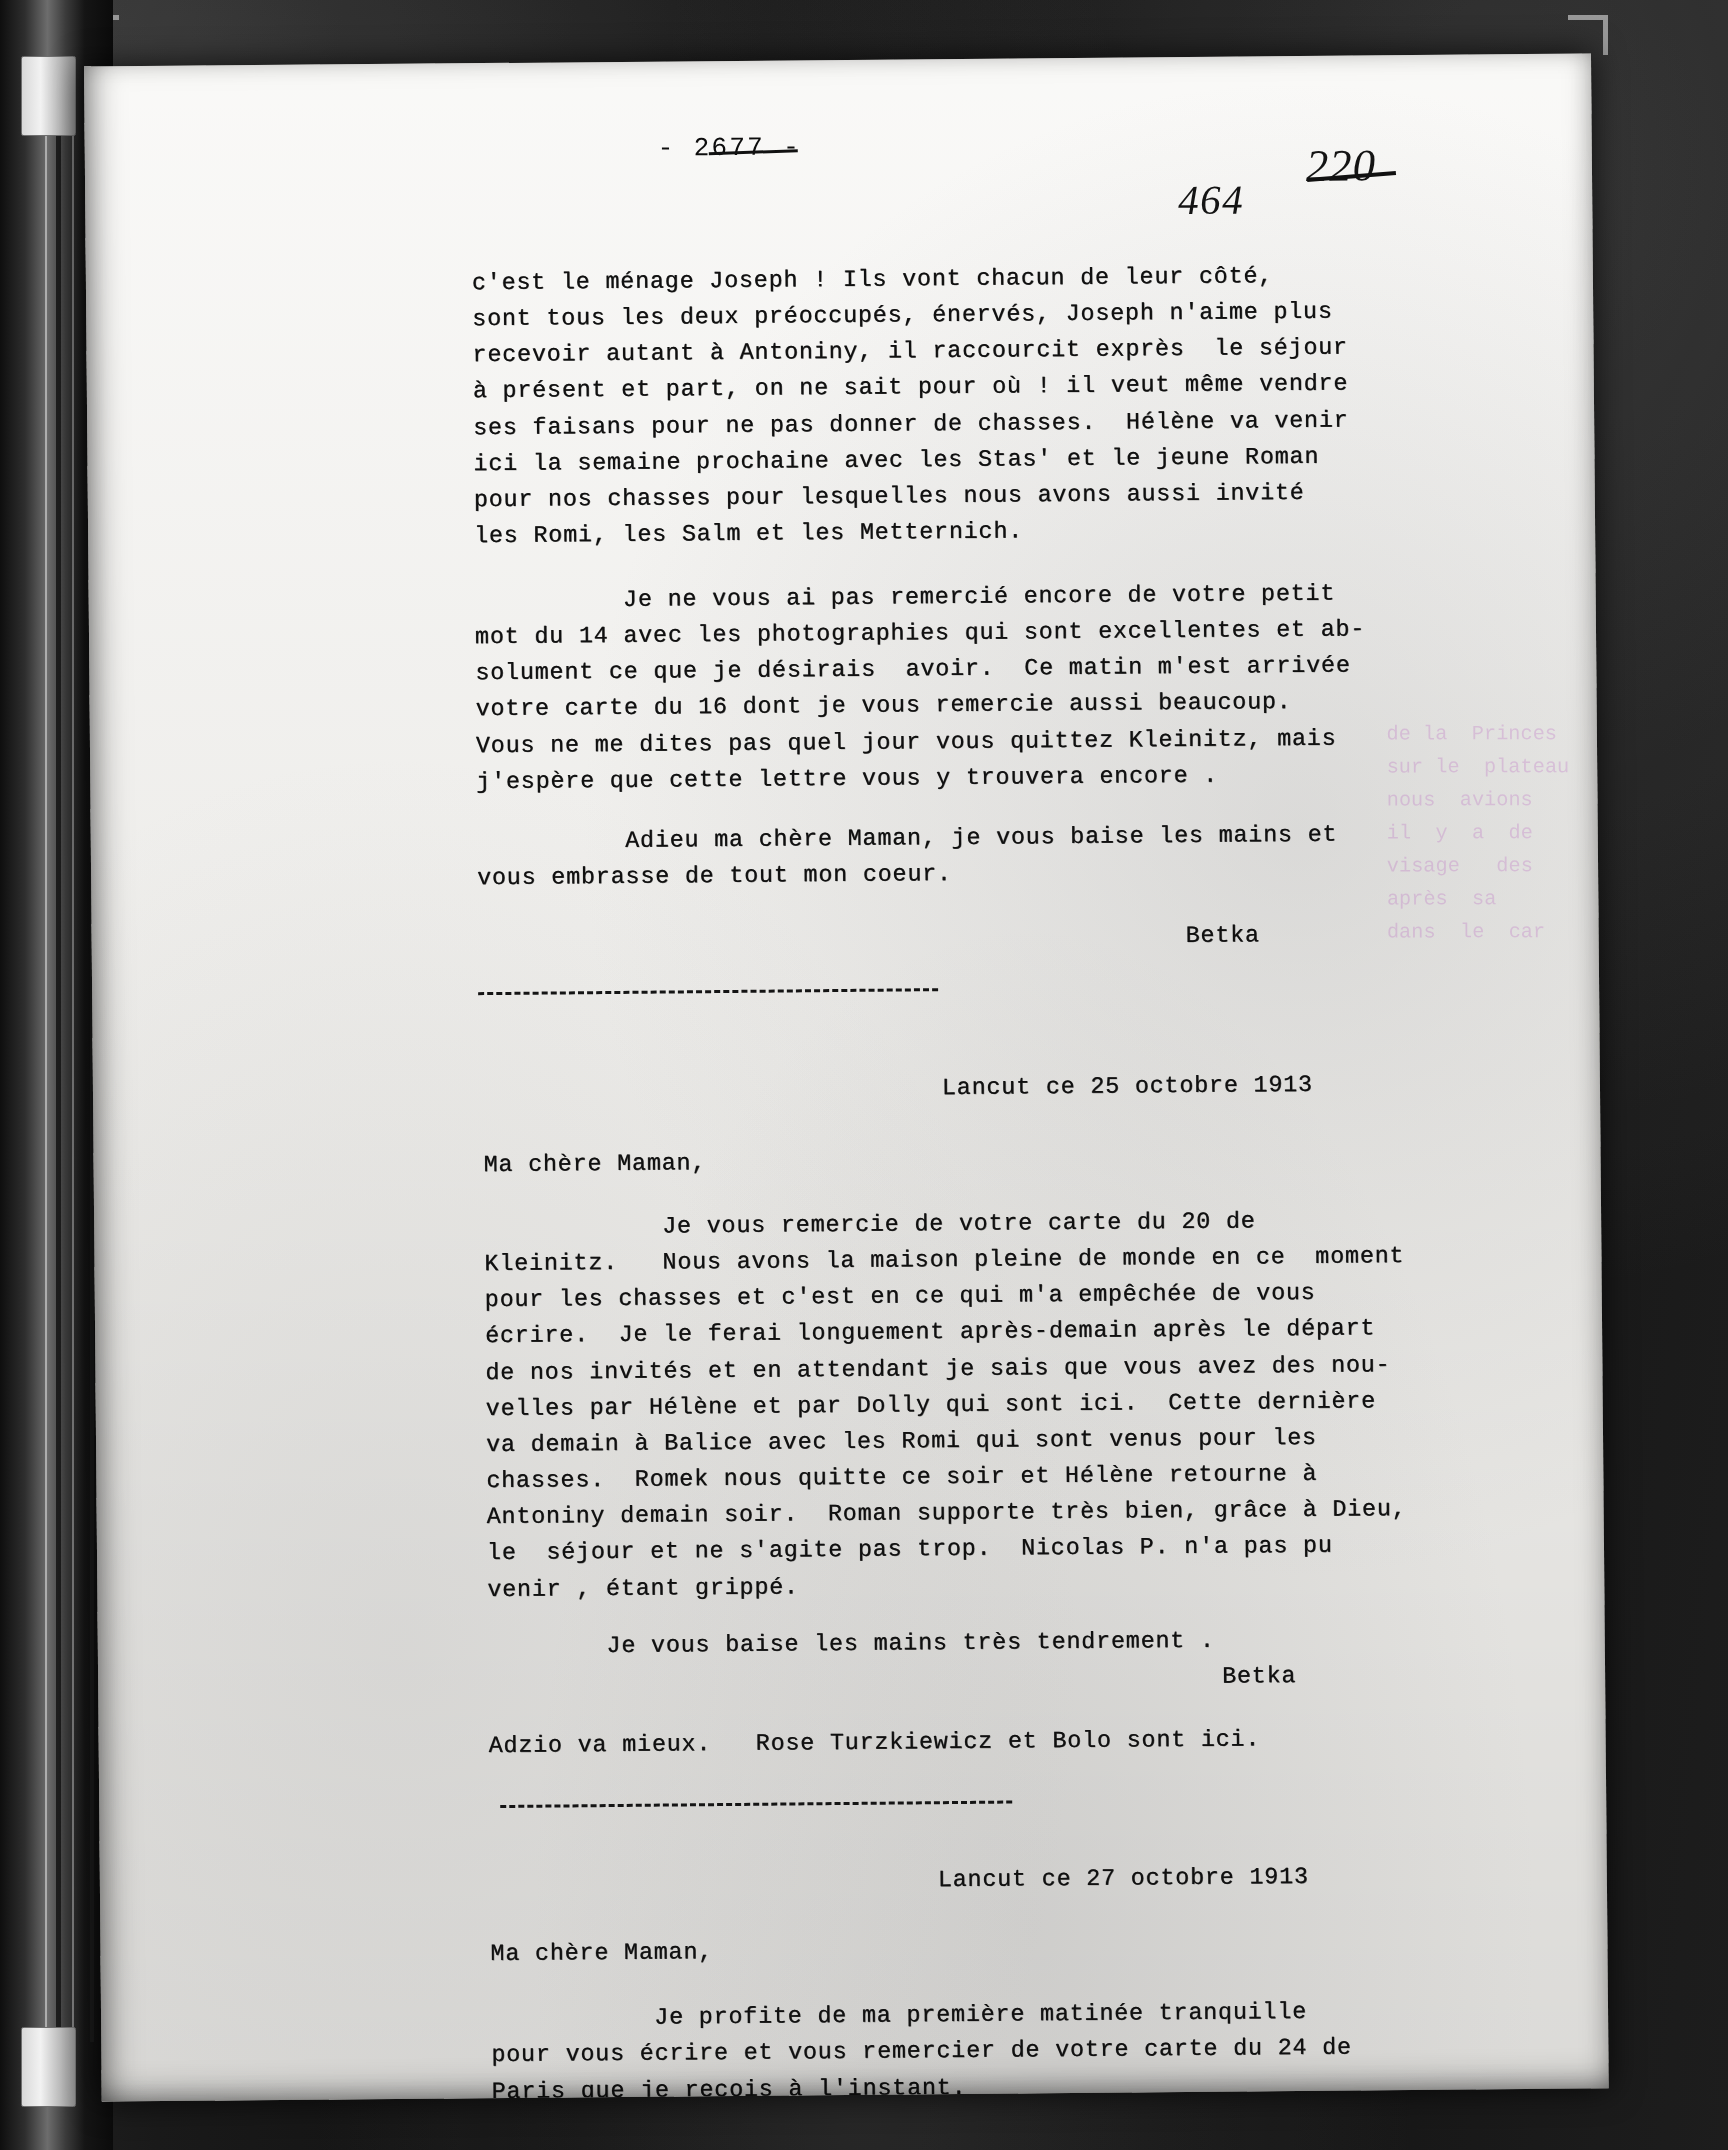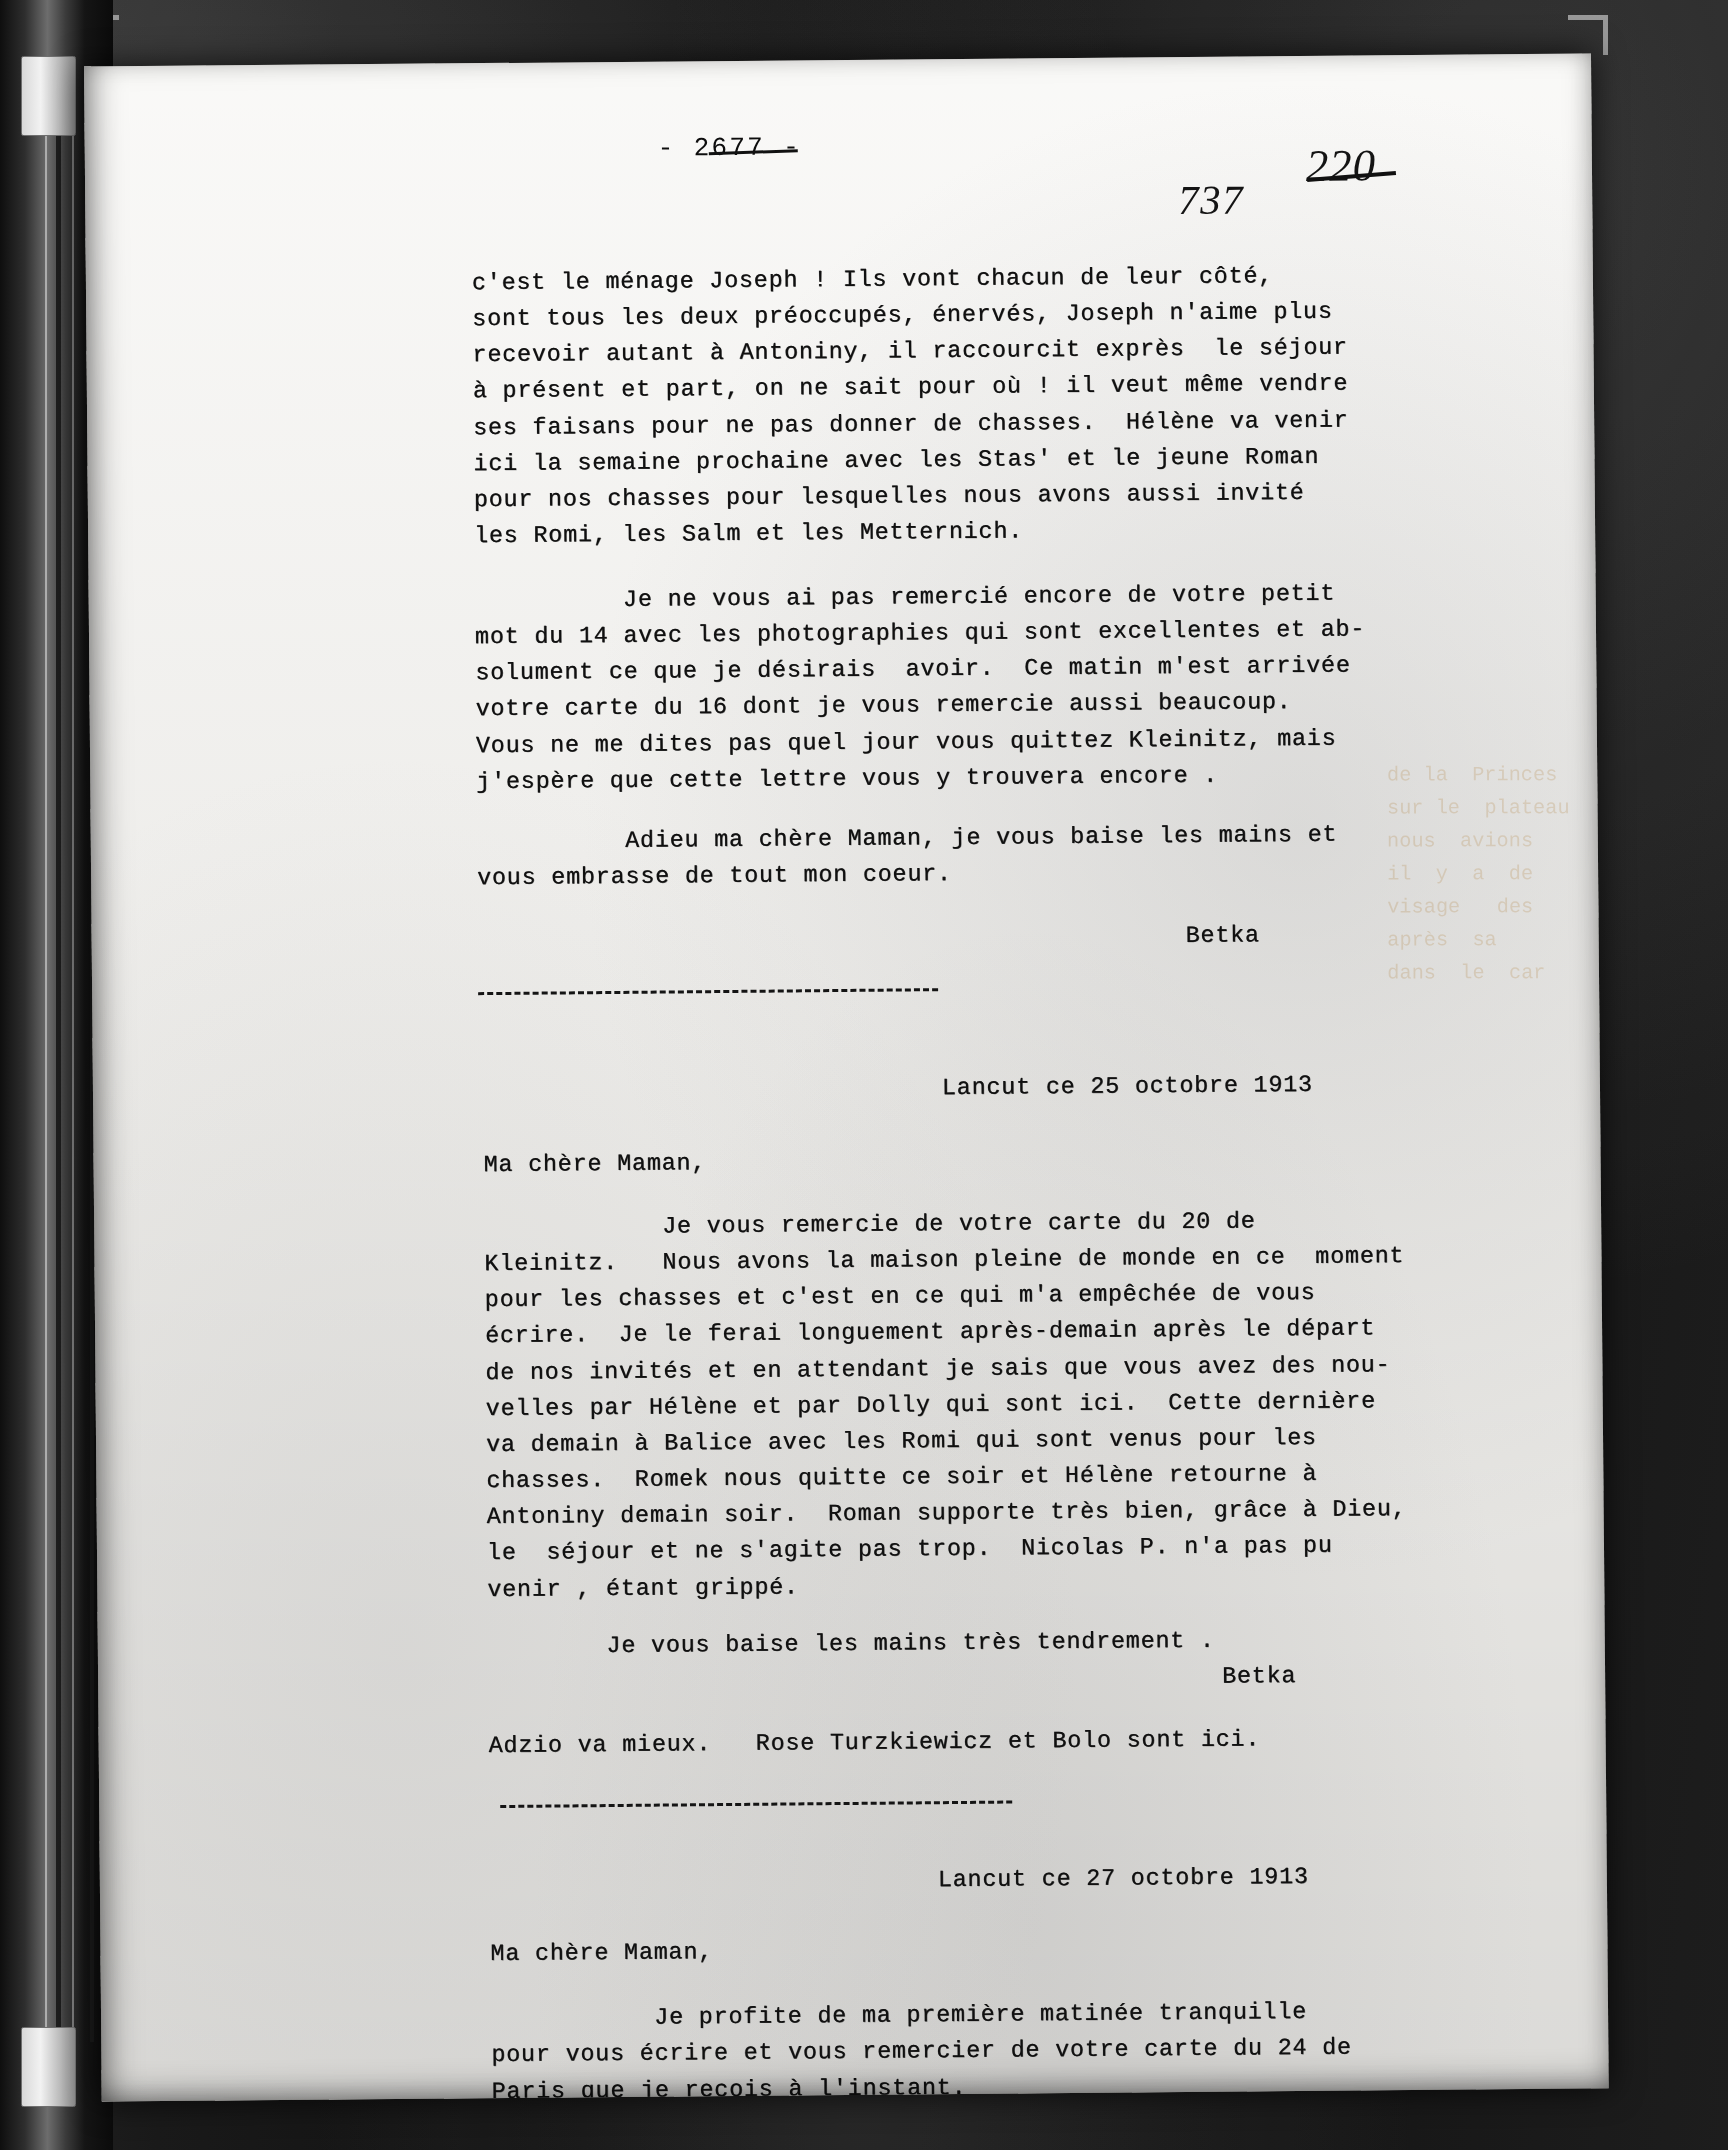--- a/index.html
+++ b/index.html
@@ -187,27 +187,26 @@
   #blemish-upper { top: 825px; left: 154px; width: 16.6px; height: 19.6px; }
   #blemish-lower { top: 1315px; left: 160px; width: 18px; height: 21px; }
 
   
   #show-through {
     position: absolute;
     top: 663px;
     left: 1296px;
     width: 226px;
     opacity: 0.17;
-    color: #a16207;
+    color: #a21caf;
     font-family: "Liberation Mono", monospace;
     font-size: 20.3px;
     line-height: 33px;
     white-space: pre;
     transform: rotate(0.4deg);
-    margin-top: 41px;
   }
 </style>
 </head>
 <body>
 
 <div id="scan-background">
   <div class="corner-mark" id="corner-mark-tl"></div>
   <div class="corner-mark" id="corner-mark-tr"></div>
 </div>
 
@@ -231,21 +230,21 @@
 sur le  plateau
 nous  avions
 il  y  a  de
 visage   des
 après  sa
 dans  le  car</div>
 
   <div id="page-number-header">- 2677 -</div>
   <div id="page-number-strike"></div>
 
-  <div class="handwritten" id="archive-number-folio">737</div>
+  <div class="handwritten" id="archive-number-folio">464</div>
   <div class="handwritten" id="archive-number-stamp">220</div>
   <div id="archive-number-stamp-strike"></div>
 
   <div id="typescript">
 
     <div class="tw" style="top:202px; left:386px;">c'est le ménage Joseph ! Ils vont chacun de leur côté,</div>
     <div class="tw" style="top:238px; left:386px;">sont tous les deux préoccupés, énervés, Joseph n'aime plus</div>
     <div class="tw" style="top:274px; left:386px;">recevoir autant à Antoniny, il raccourcit exprès  le séjour</div>
     <div class="tw" style="top:310px; left:386px;">à présent et part, on ne sait pour où ! il veut même vendre</div>
     <div class="tw" style="top:347px; left:386px;">ses faisans pour ne pas donner de chasses.  Hélène va venir</div>

